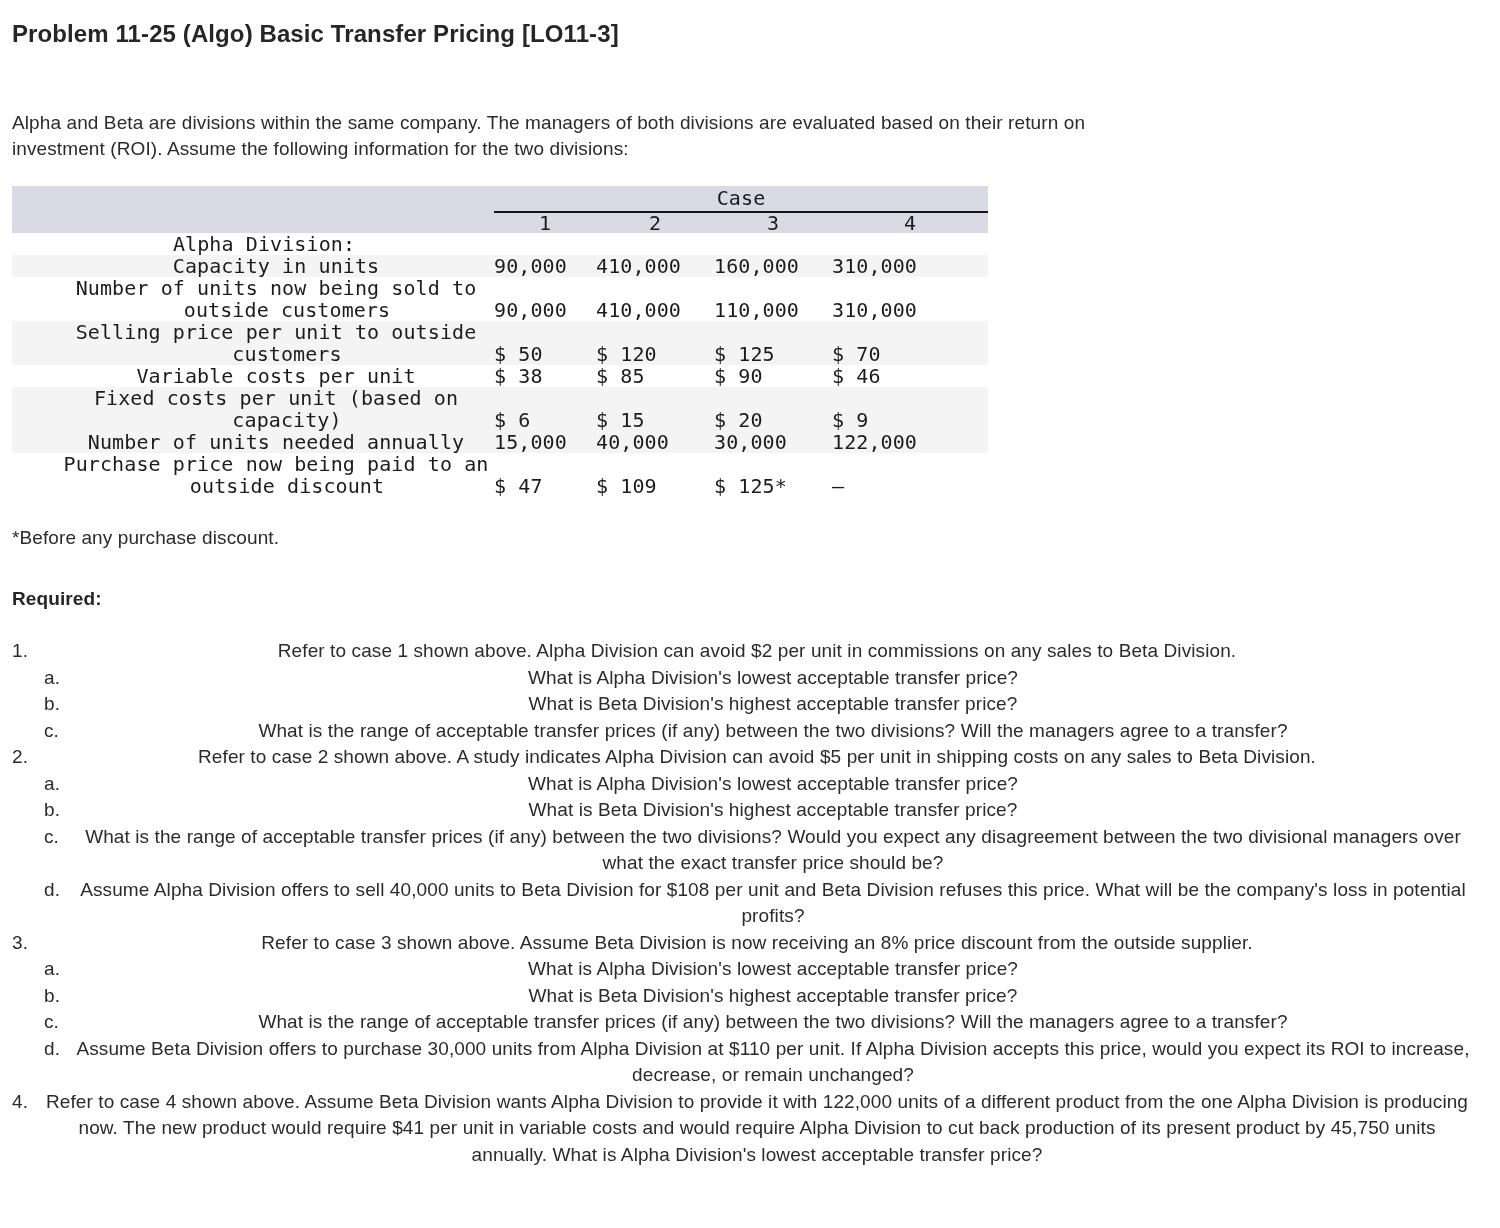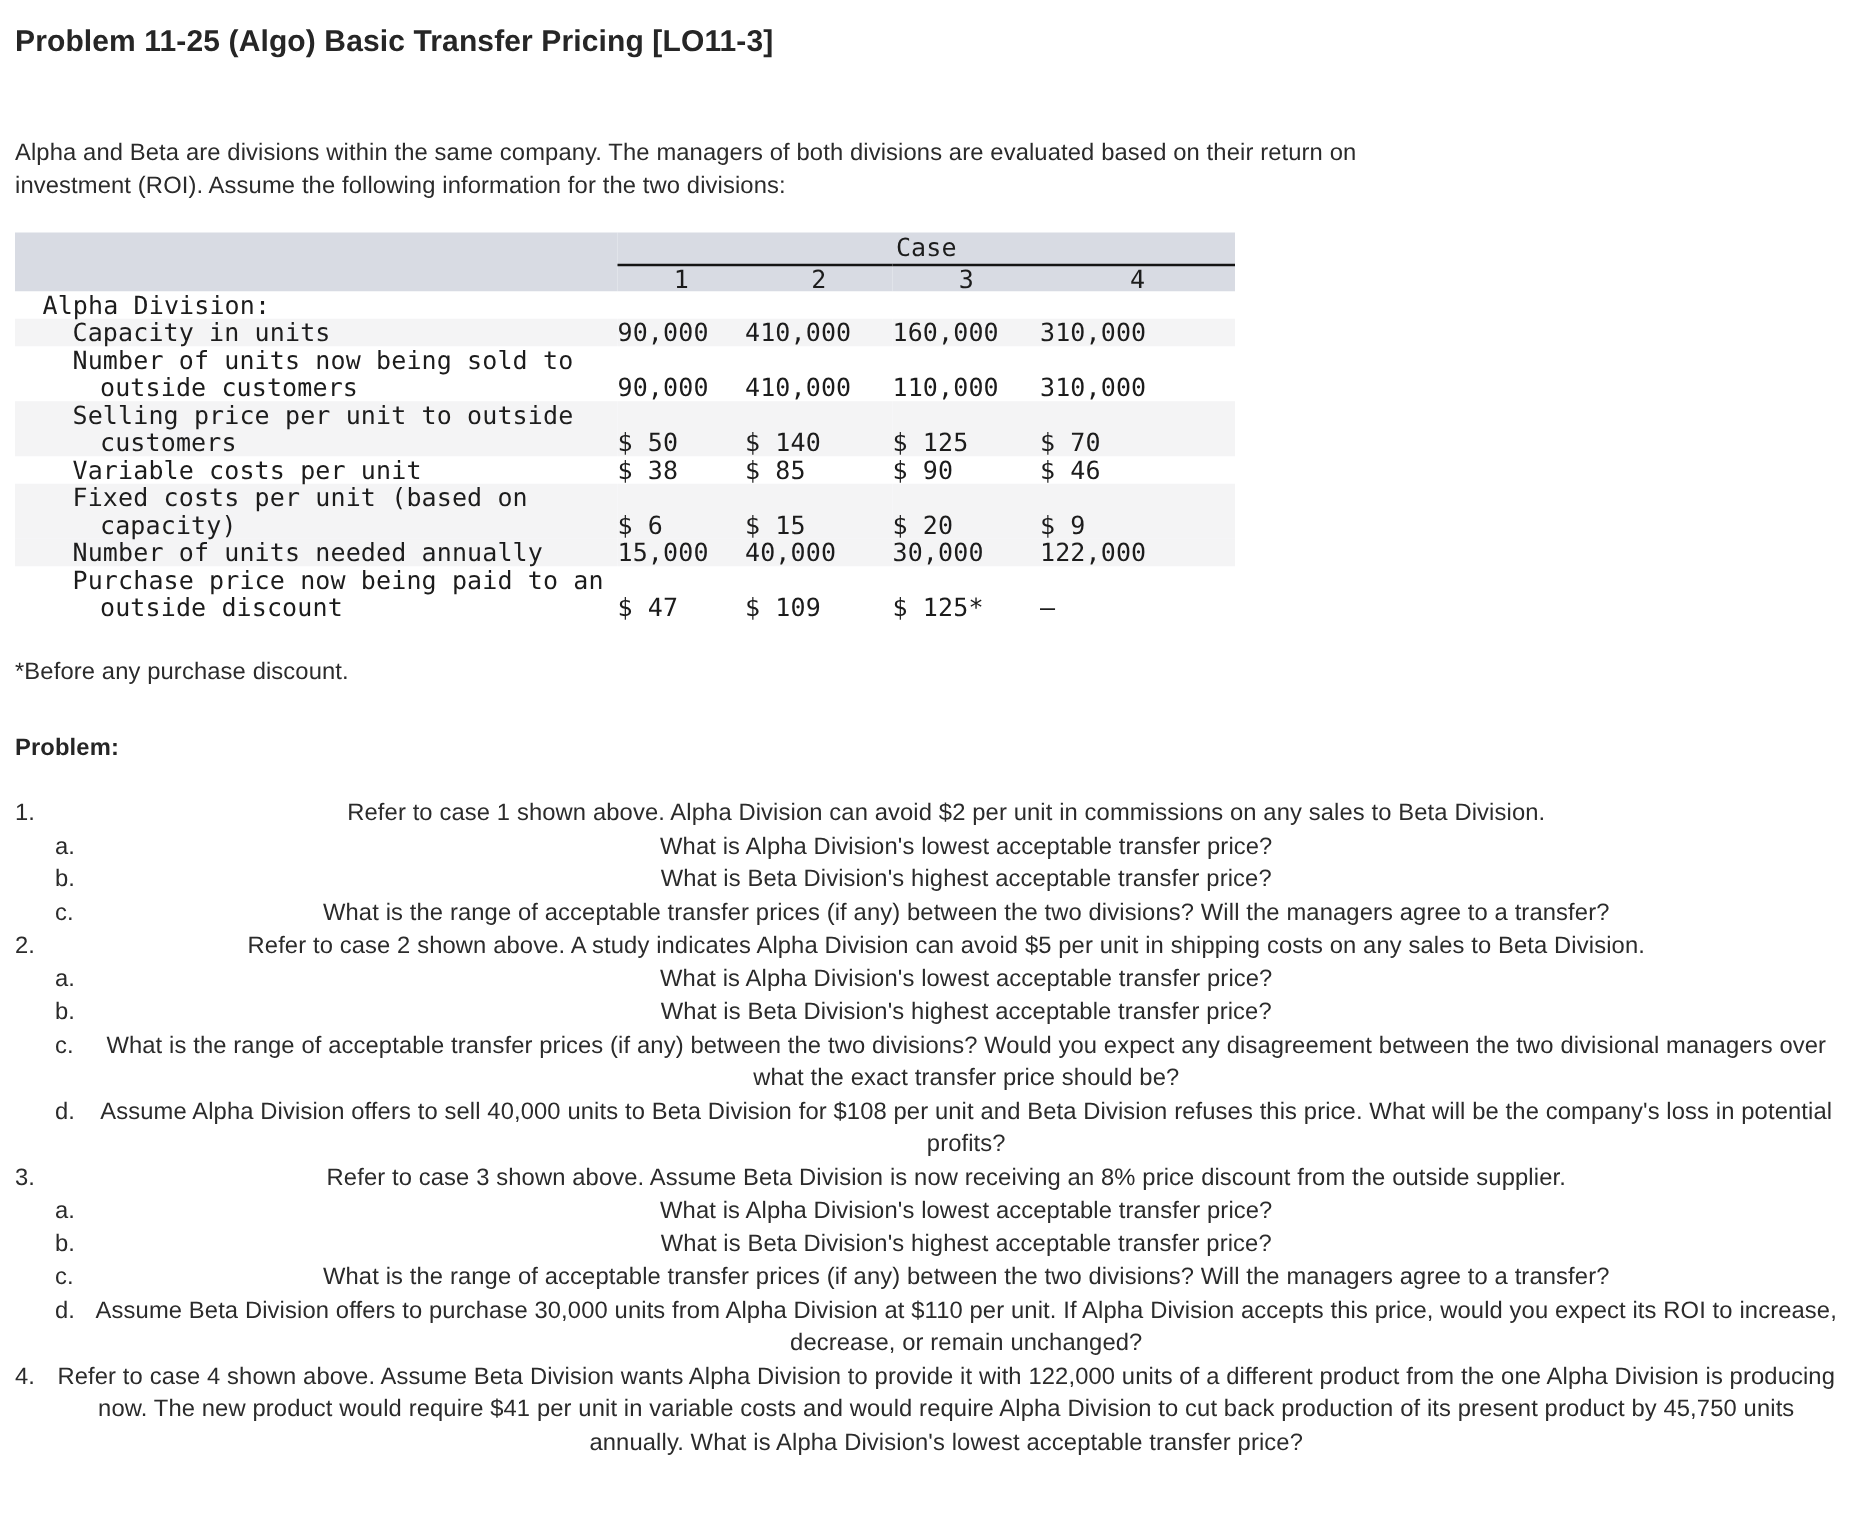--- a/index.html
+++ b/index.html
@@ -54,21 +54,21 @@
   th.case-th {
     text-align: center;
     line-height: 25px;
     border-bottom: 2px solid var(--rule);
   }
   th.num-th {
     text-align: center;
     line-height: 20px;
   }
   tr.shaded td { background: var(--stripe); }
-  td.row-label { vertical-align: top; }
+  td.row-label { vertical-align: top; text-align: center; }
   td.num-cell {
     text-align: left;
     vertical-align: bottom;
   }
   td.num-cell.last { padding-right: 25px; }
   .lbl-line.i1 { padding-left: 22px; }
   .lbl-line.i2 { padding-left: 46px; }
   .lbl-line.i3 { padding-left: 68px; }
 
   p.footnote {
@@ -154,21 +154,21 @@
           <td class="num-cell">410,000</td>
           <td class="num-cell">110,000</td>
           <td class="num-cell last">310,000</td>
         </tr>
         <tr class="shaded">
     <td class="row-label">
             <div class="lbl-line i2">Selling price per unit to outside</div>
             <div class="lbl-line i3">customers</div>
           </td>
   <td class="num-cell">$ 50</td>
-          <td class="num-cell">$ 140</td>
+          <td class="num-cell">$ 120</td>
           <td class="num-cell">$ 125</td>
           <td class="num-cell last">$ 70</td>
         </tr>
         <tr>
     <td class="row-label">
             <div class="lbl-line i2">Variable costs per unit</div>
           </td>
   <td class="num-cell">$ 38</td>
           <td class="num-cell">$ 85</td>
           <td class="num-cell">$ 90</td>
@@ -201,21 +201,21 @@
   <td class="num-cell">$ 47</td>
           <td class="num-cell">$ 109</td>
           <td class="num-cell">$ 125*</td>
           <td class="num-cell last">–</td>
         </tr>
       </tbody>
   </table>
 
   <p class="footnote">*Before any purchase discount.</p>
 
-  <h2 class="required">Problem:</h2>
+  <h2 class="required">Required:</h2>
 
   <ol class="required-list" id="required-list">
       <li class="req-item">
     <div class="req-line main-line">
       <span class="marker">1.</span>
       <span class="text">Refer to case 1 shown above. Alpha Division can avoid $2 per unit in commissions on any sales to Beta Division.</span>
     </div>
   <div class="req-line sub-line">
     <span class="marker">a.</span>
     <span class="text">What is Alpha Division's lowest acceptable transfer price?</span>

